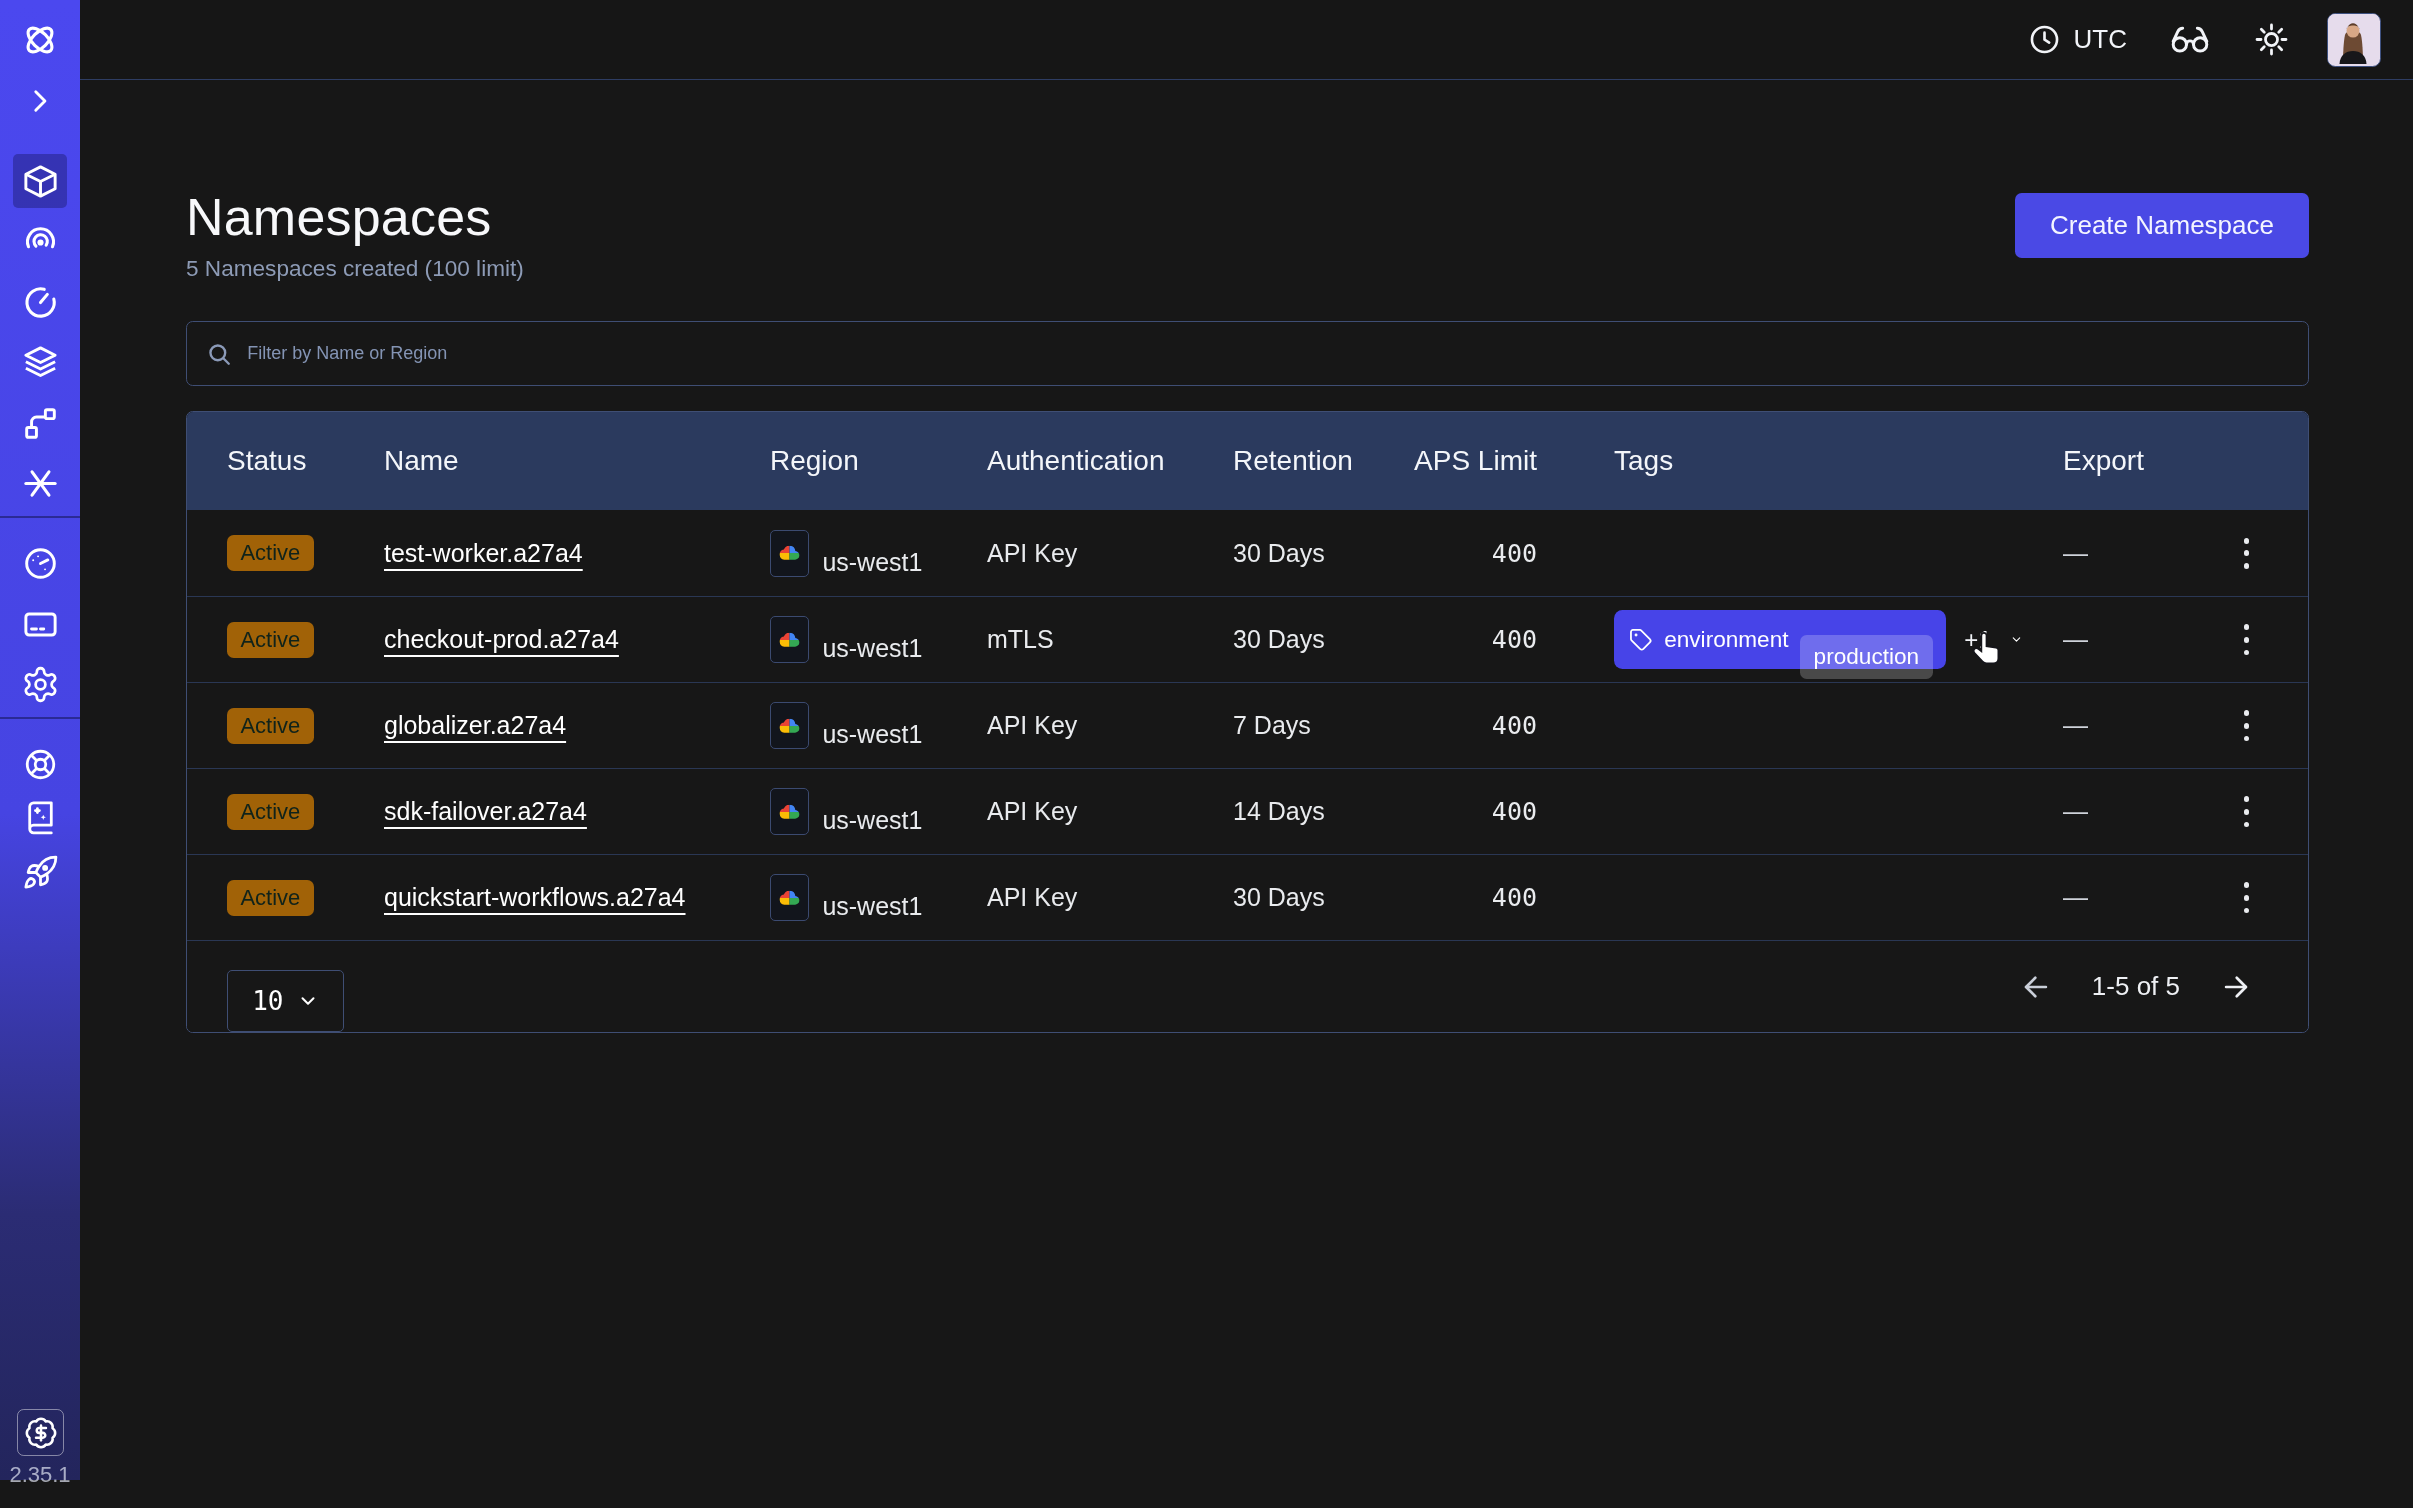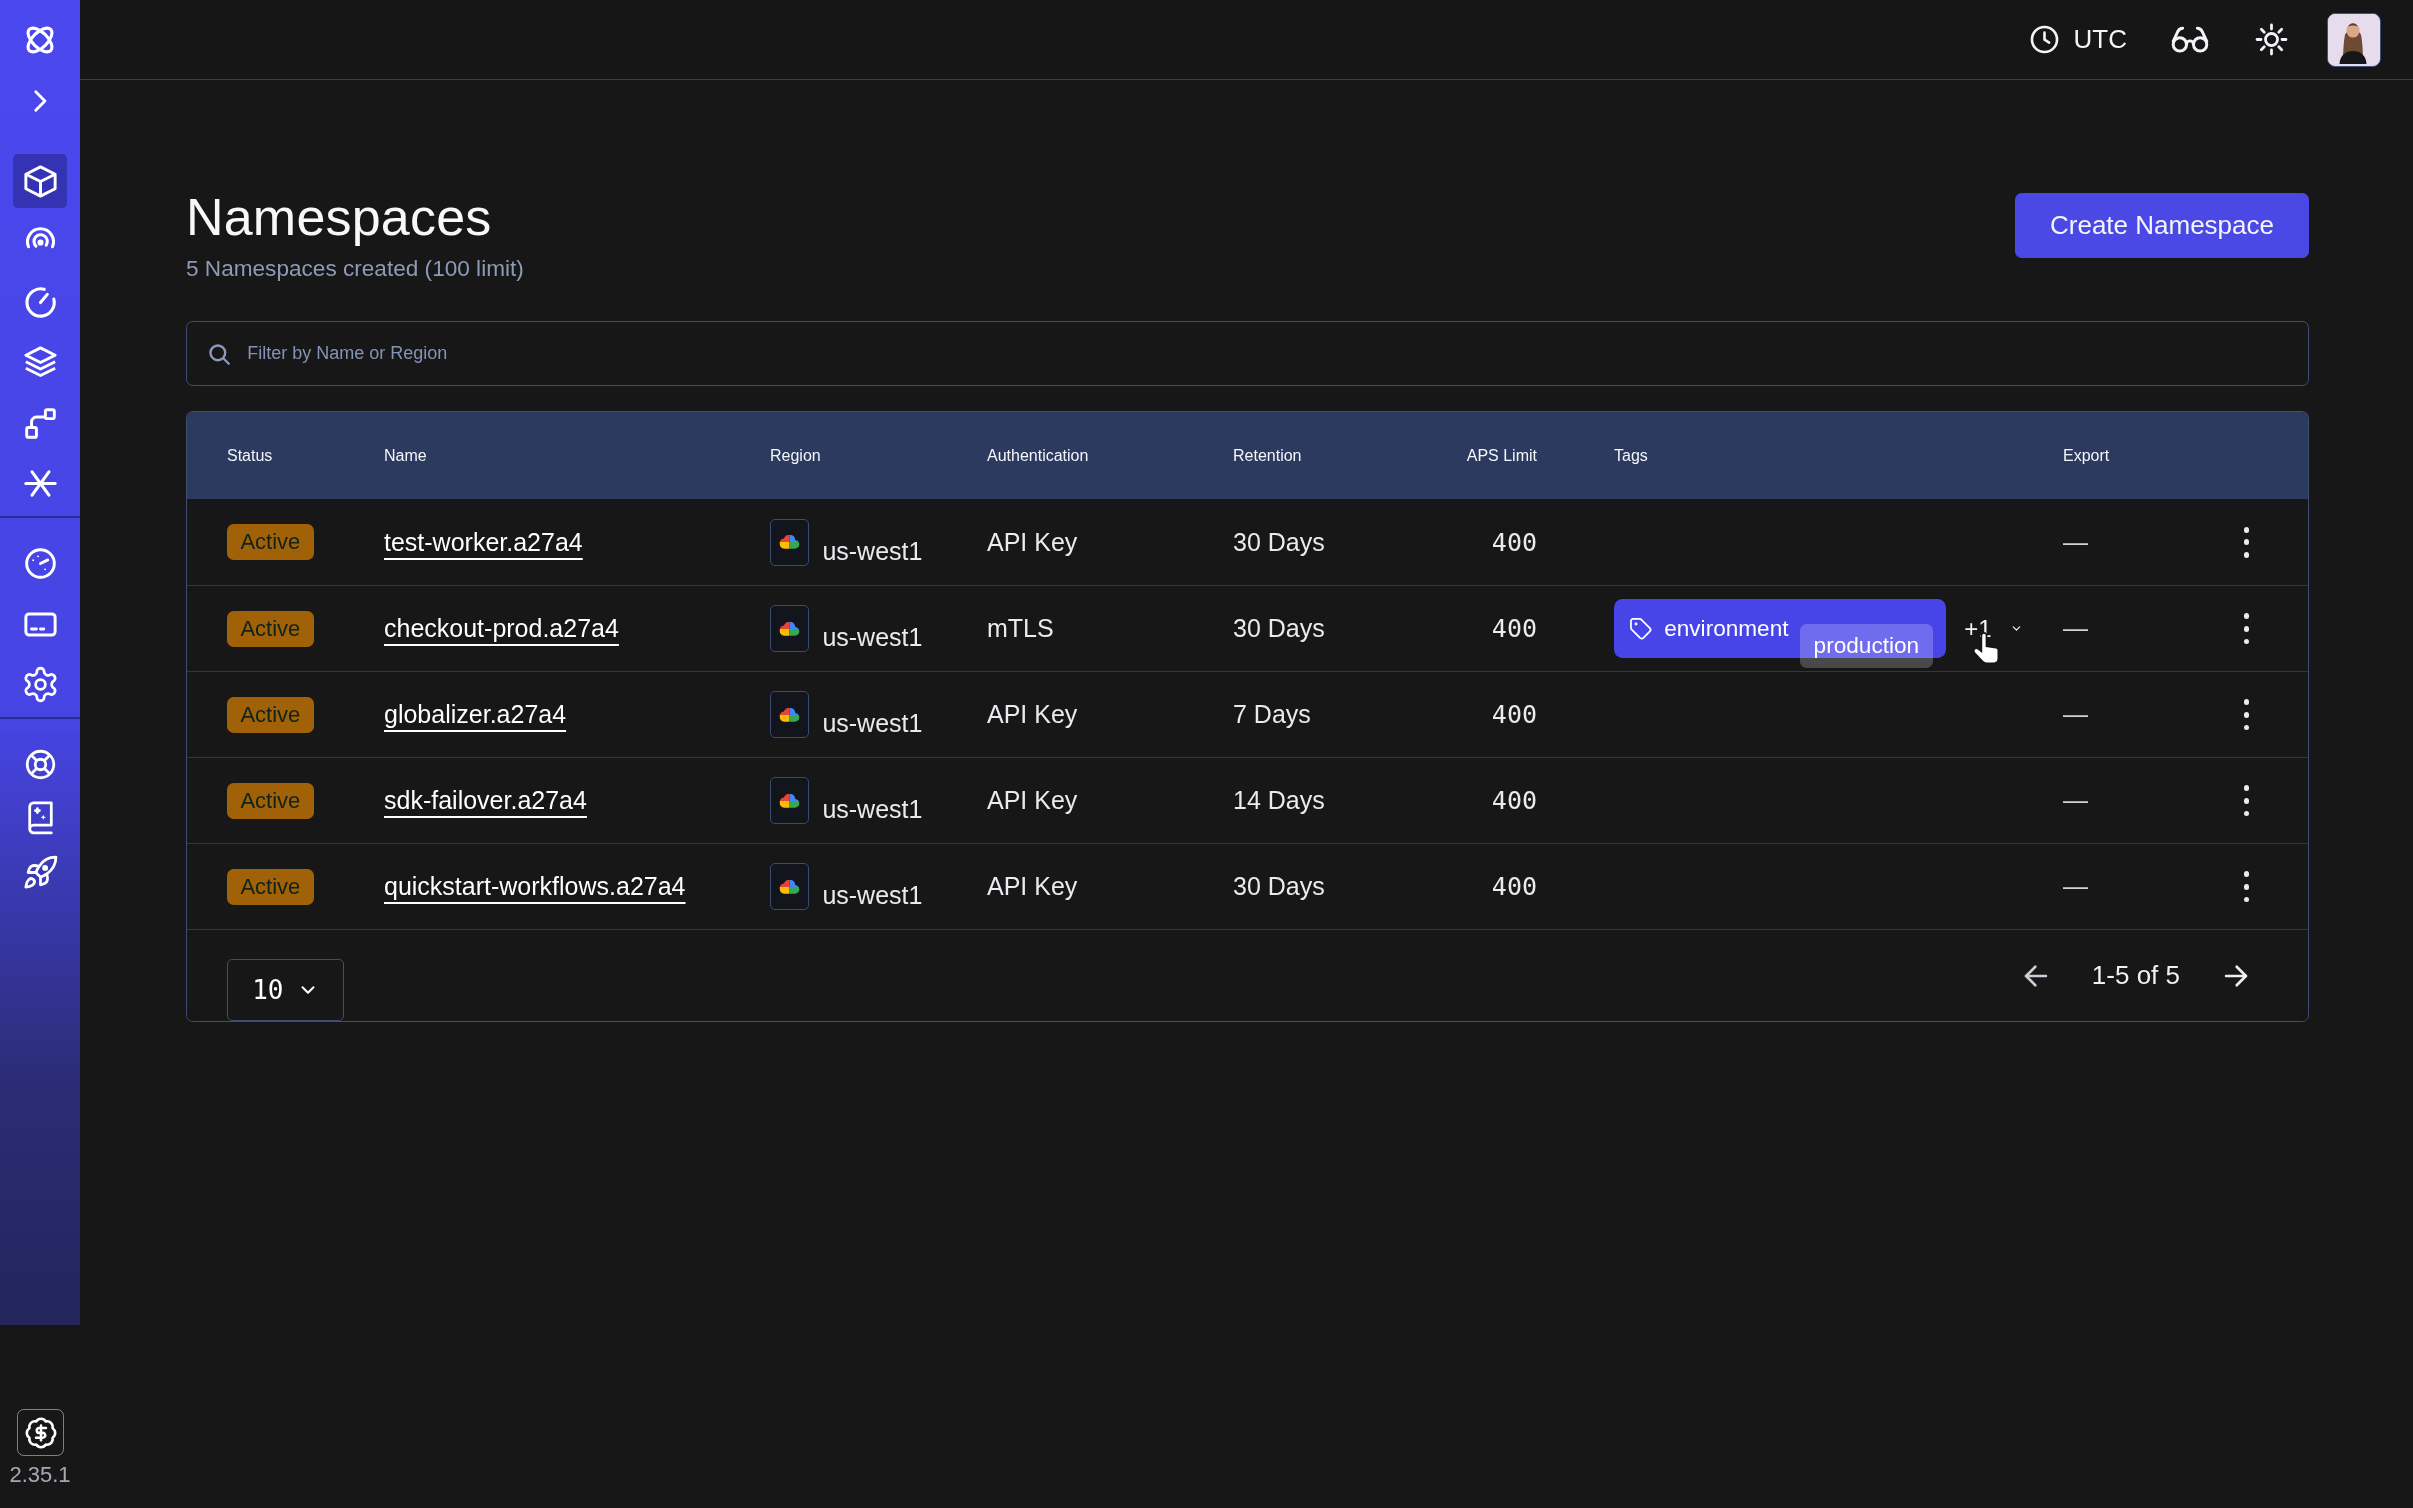--- a/index.html
+++ b/index.html
@@ -6,21 +6,21 @@
   html,body { width:2413px; height:1508px; overflow:hidden; }
   body {
     font-family:"Liberation Sans","DejaVu Sans",sans-serif;
     background:#171717; color:#e9ebee;
     display:flex;
   }
   svg { display:block; }
 
   
   .sidebar {
-    position:relative; width:80px; height:1325px; flex:0 0 80px;
+    position:relative; width:80px; height:1480px; flex:0 0 80px;
     background:linear-gradient(180deg,#4b48ef 0%,#4644e2 55%,#2b2c74 82%,#23255c 100%);
   }
   .snav {
     position:absolute; left:13.4px; width:54px; height:54px;
     display:flex; align-items:center; justify-content:center;
     border-radius:5px; cursor:pointer;
   }
   .snav.active { background:rgba(10,10,60,.32); }
   .sdivider { position:absolute; left:0; width:80px; height:1.7px; background:rgba(13,16,70,.5); }
   .money-btn {
@@ -65,21 +65,21 @@
   }
   .searchbox input::placeholder { color:#8494b4; }
 
   
   .table { margin-top:25px; border:1.7px solid #3f4e74; border-radius:6.7px; overflow:hidden; }
   .grid {
     display:grid;
     grid-template-columns:157px 386px 217px 246px 192px 189px 449px 163px 121px;
     align-items:center;
   }
-  .thead { background:#2b3a5e; height:87px; font-size:16px; font-weight:500; color:#f4f6fa; }
+  .thead { background:#2b3a5e; height:98px; font-size:28px; font-weight:500; color:#f4f6fa; }
   .cell { padding-left:40px; }
   .cell.aps { padding-left:0; padding-right:37px; text-align:right; justify-self:stretch; }
   .row { height:86px; font-size:25px; color:#e9ebee; border-top:1.7px solid #2a3754; background:#171717; }
   .thead + .row { border-top:none; }
   .badge {
     display:inline-block; background:#a16207; color:#10231a;
     font-size:22px; font-weight:500; padding:5px 13.4px; border-radius:6.7px;
   }
   .ns-link { color:#fff; text-decoration:underline; text-underline-offset:6.7px;
     text-decoration-thickness:1.7px; cursor:pointer; }

